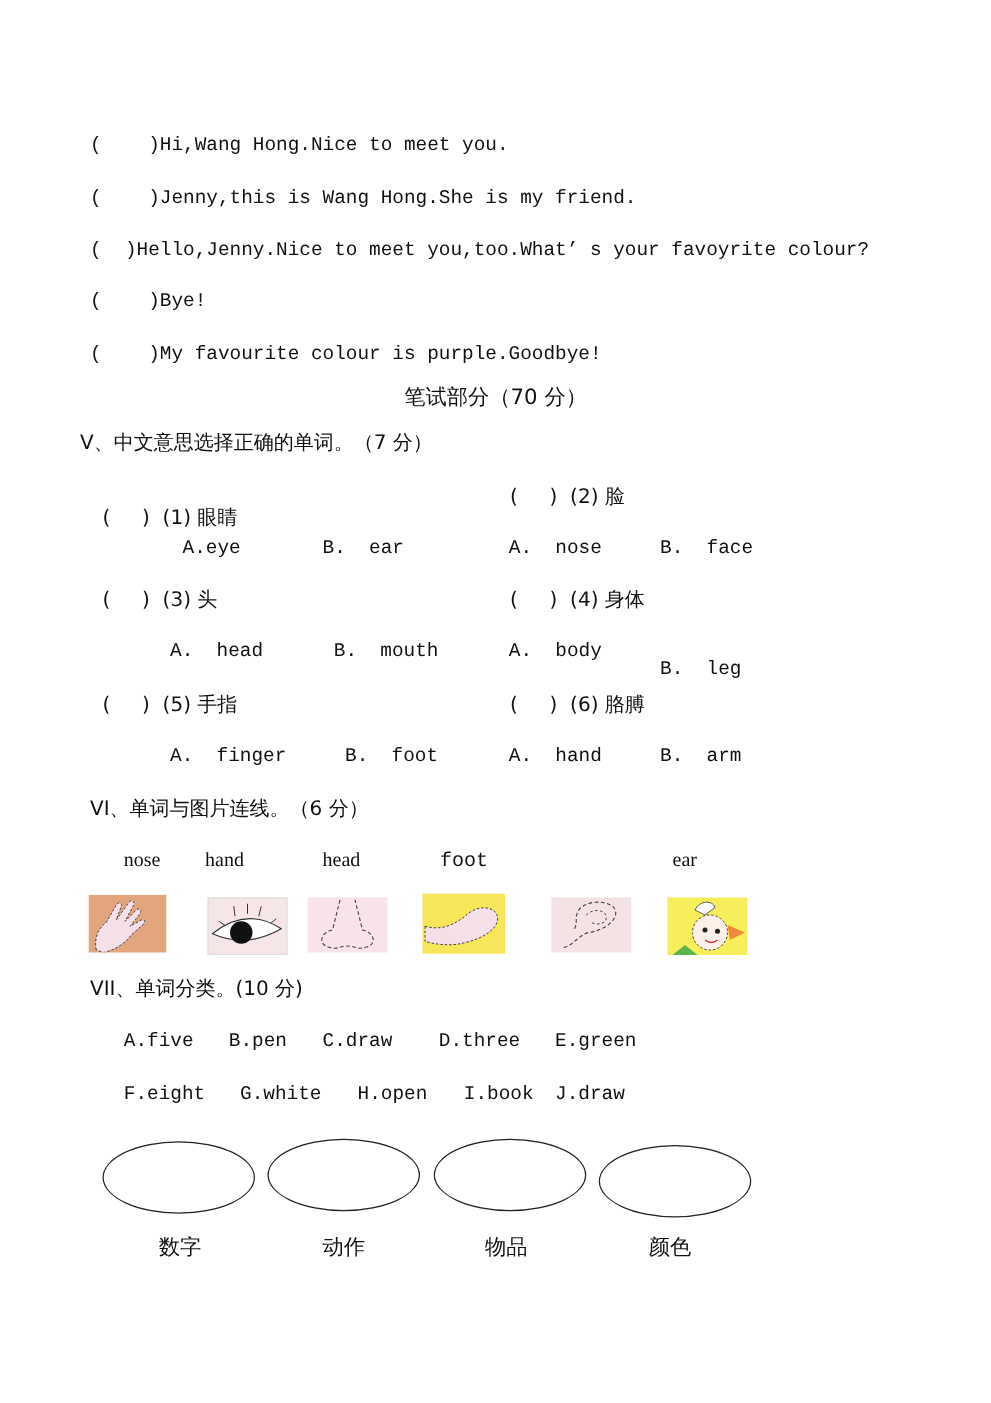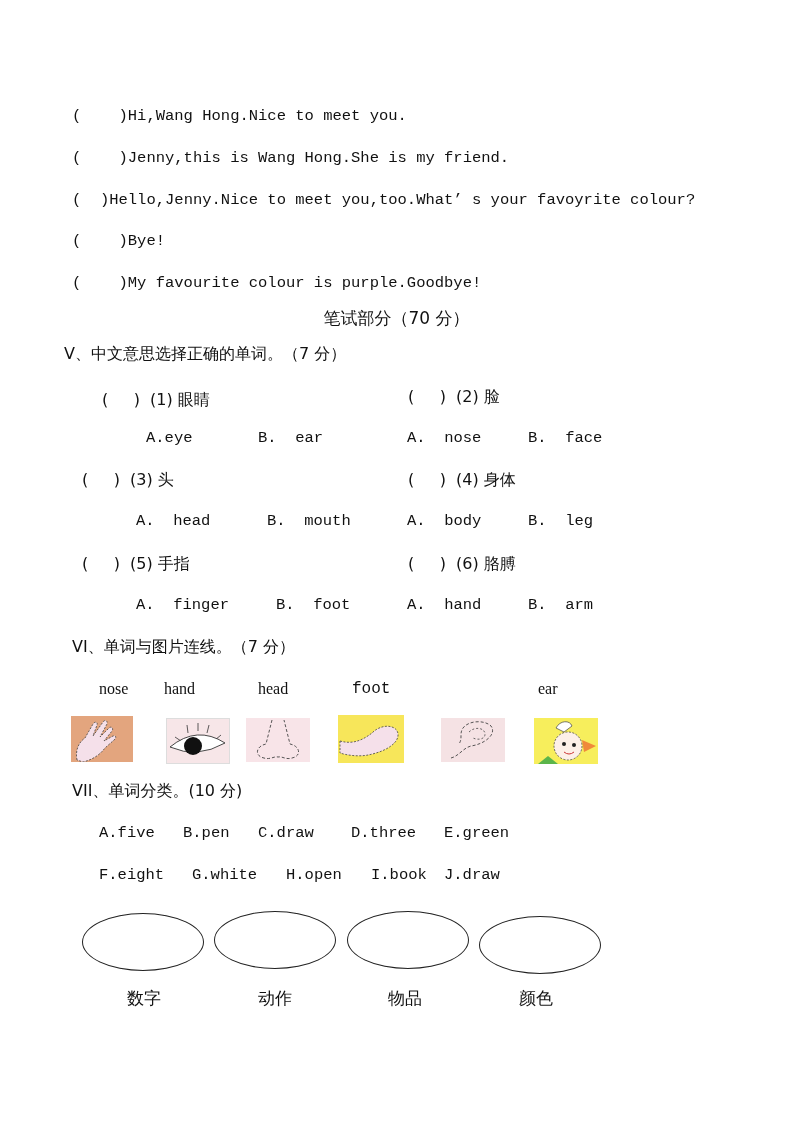--- a/index.html
+++ b/index.html
@@ -28,46 +28,46 @@
   <div class="abs mono dlg-line" style="top:234px"><span>(    )</span><span>Bye!</span></div>
   <div class="abs mono dlg-line" style="top:276px"><span>(    )</span><span>My favourite colour is purple.Goodbye!</span></div>
 </div>
 
 <div class="abs sans title" style="top:310px; left:0; width:793px; text-align:center;">笔试部分（70 分）</div>
 
 <div class="abs sans sec" style="top:346px; left:64px;">V、中文意思选择正确的单词。（7 分）</div>
 
 <div>
 
-  <div class="abs sans q" style="top:392px; left:82px;margin-left:20px;"><span>(     )</span><span>  </span><span>(1)</span><span> </span><span>眼睛</span></div>
+  <div class="abs sans q" style="top:406px; left:82px;"><span>(     )</span><span>  </span><span>(1)</span><span> </span><span>眼睛</span></div>
   <div class="abs mono opt" style="top:431px; left:146px;">A.eye</div>
   <div class="abs mono opt" style="top:431px; left:258px;">B.  ear</div>
 
   <div class="abs sans q" style="top:389px; left:408px;"><span>(     )</span><span>  </span><span>(2)</span><span> </span><span>脸</span></div>
   <div class="abs mono opt" style="top:431px; left:407px;">A.  nose</div>
   <div class="abs mono opt" style="top:431px; left:528px;">B.  face</div>
 
   <div class="abs sans q" style="top:472px; left:82px;"><span>(     )</span><span>  </span><span>(3)</span><span> </span><span>头</span></div>
   <div class="abs mono opt" style="top:514px; left:136px;">A.  head</div>
   <div class="abs mono opt" style="top:514px; left:267px;">B.  mouth</div>
 
   <div class="abs sans q" style="top:472px; left:408px;"><span>(     )</span><span>  </span><span>(4)</span><span> </span><span>身体</span></div>
   <div class="abs mono opt" style="top:514px; left:407px;">A.  body</div>
-  <div class="abs mono opt" style="top:514px; left:528px;">B.  leg</div>
+  <div class="abs mono opt" style="top:528px; left:528px;">B.  leg</div>
 
   <div class="abs sans q" style="top:556px; left:82px;"><span>(     )</span><span>  </span><span>(5)</span><span> </span><span>手指</span></div>
   <div class="abs mono opt" style="top:598px; left:136px;">A.  finger</div>
   <div class="abs mono opt" style="top:598px; left:276px;">B.  foot</div>
 
   <div class="abs sans q" style="top:556px; left:408px;"><span>(     )</span><span>  </span><span>(6)</span><span> </span><span>胳膊</span></div>
   <div class="abs mono opt" style="top:598px; left:407px;">A.  hand</div>
   <div class="abs mono opt" style="top:598px; left:528px;">B.  arm</div>
 </div>
 
-<div class="abs sans sec" style="top:639px; left:72px;">VI、单词与图片连线。（7 分）</div>
+<div class="abs sans sec" style="top:639px; left:72px;">VI、单词与图片连线。（6 分）</div>
 
 <div>
   <div class="abs serif" style="top:681px; left:99px; font-size:16px;">nose</div>
   <div class="abs serif" style="top:681px; left:164px; font-size:16px;">hand</div>
   <div class="abs serif" style="top:681px; left:258px; font-size:16px;">head</div>
   <div class="abs mono" style="top:681px; left:352px; font-size:16px;">foot</div>
   <div class="abs serif" style="top:681px; left:455px; font-size:16px;margin-top:48px;">eye</div>
   <div class="abs serif" style="top:681px; left:538px; font-size:16px;">ear</div>
 </div>
 

